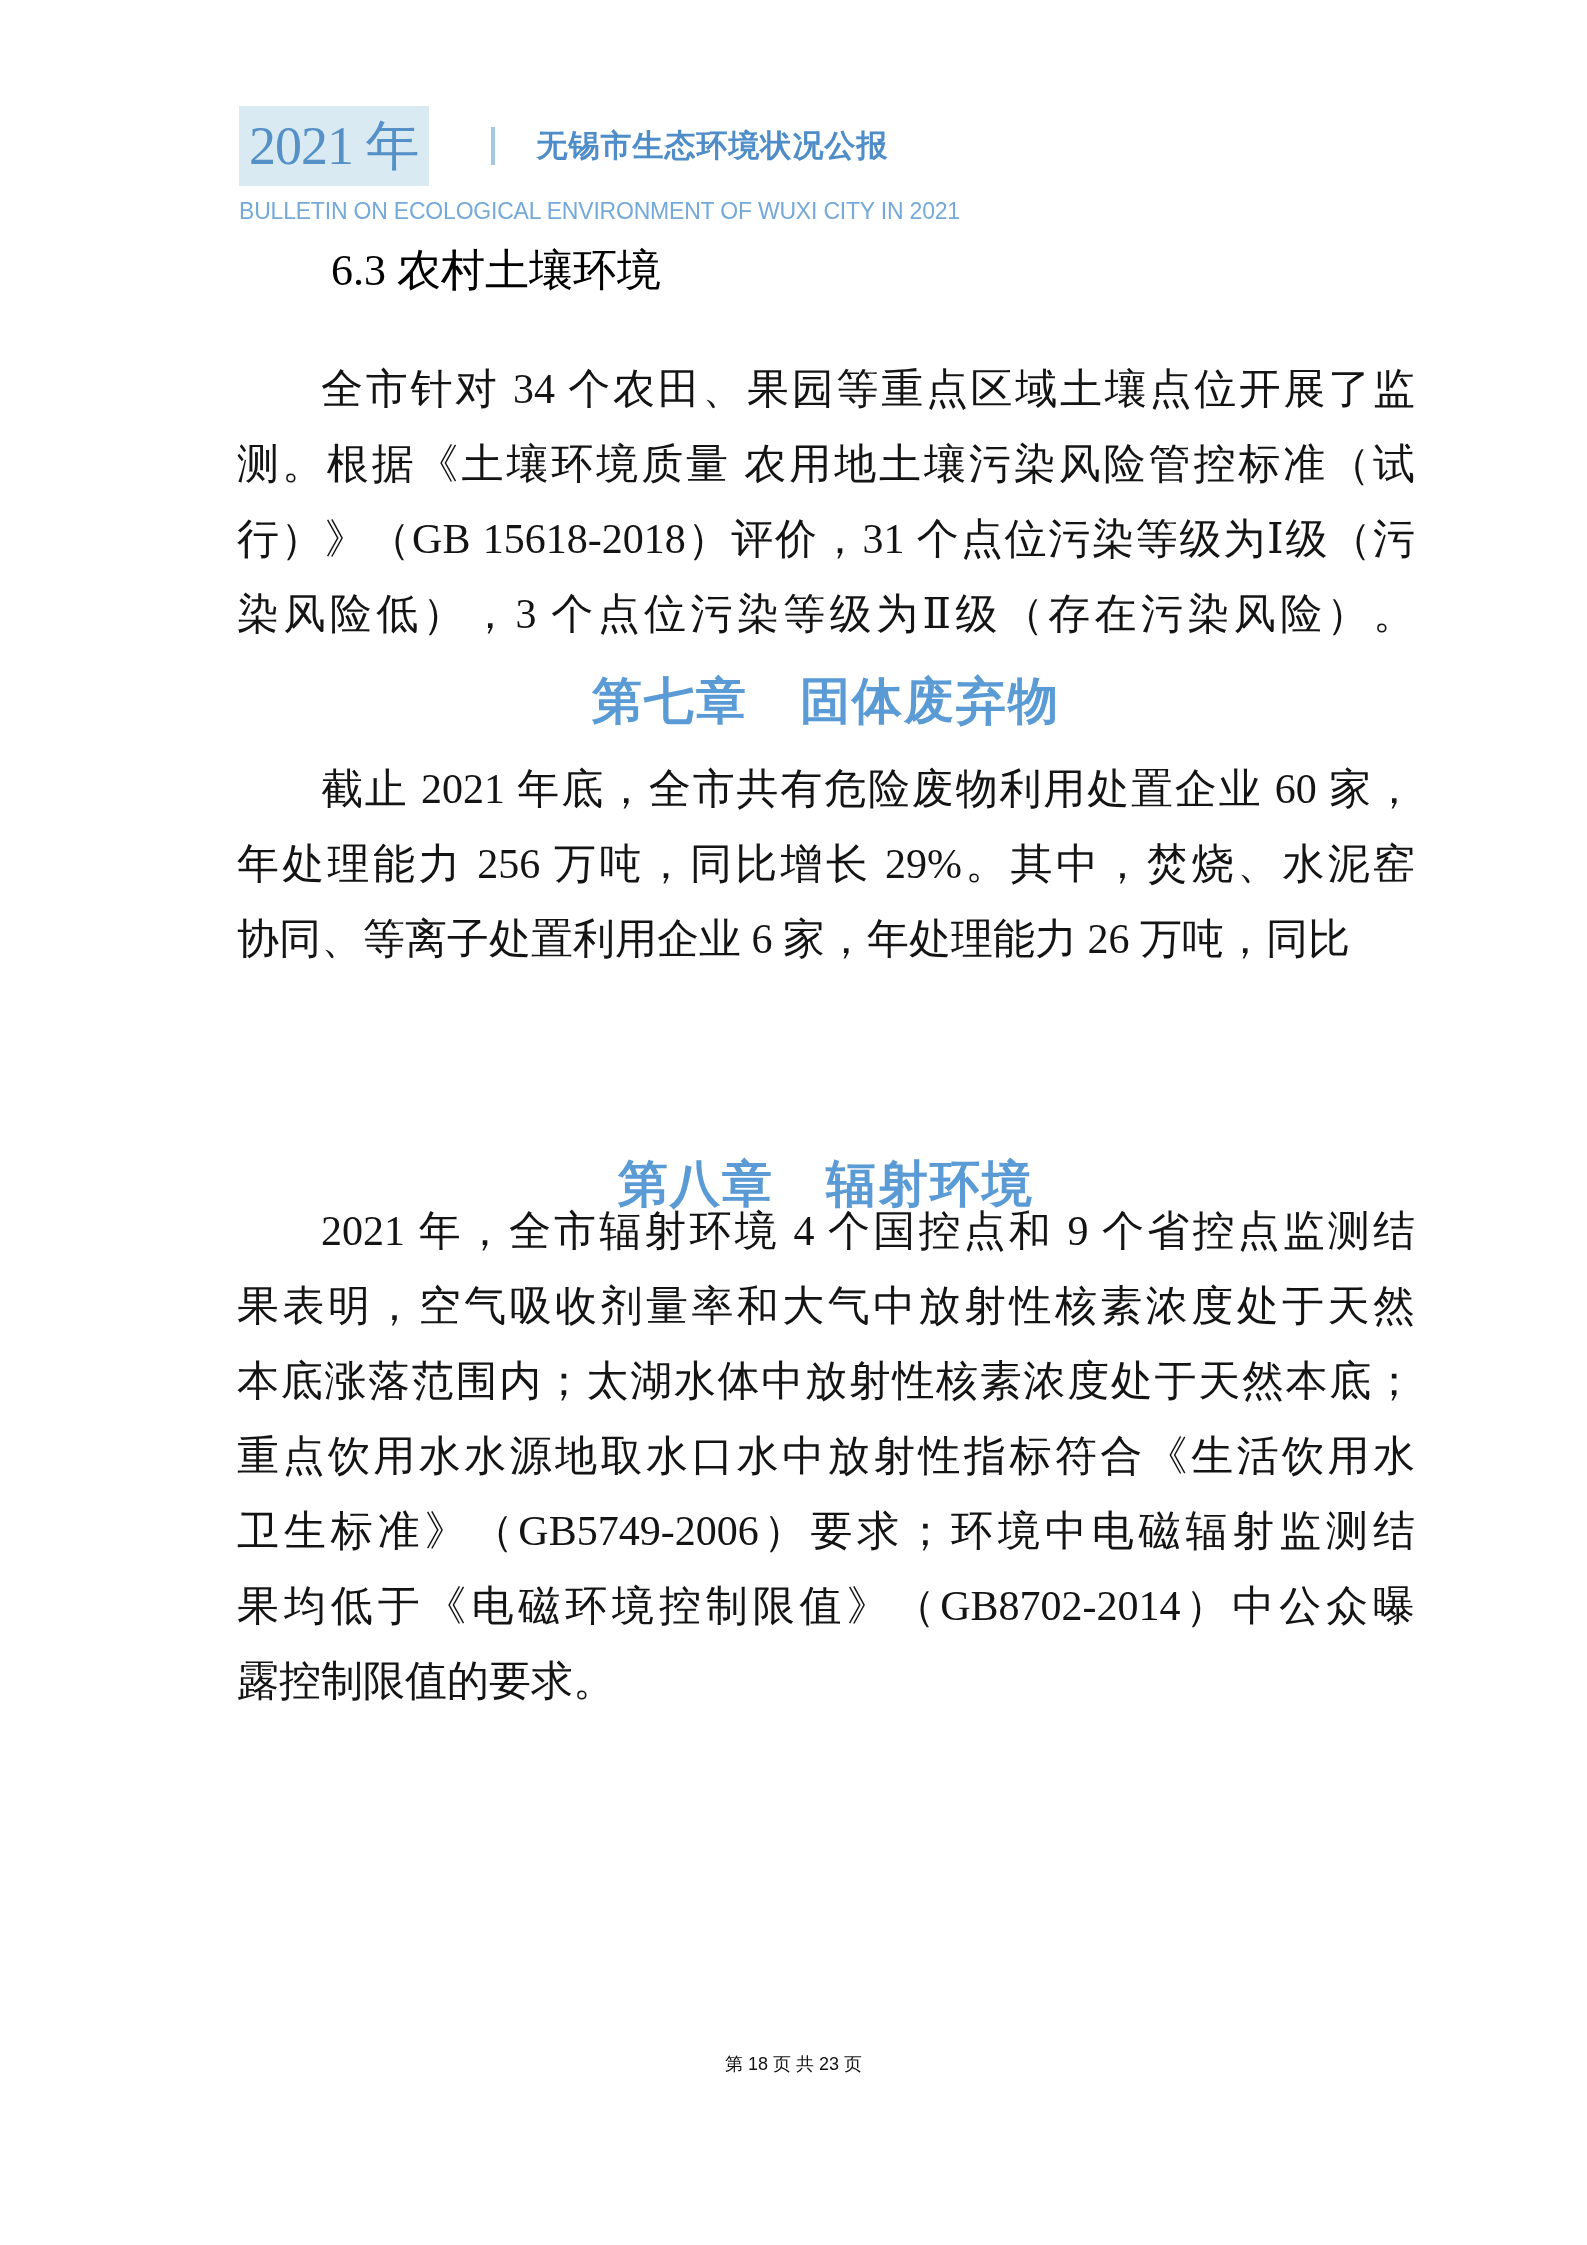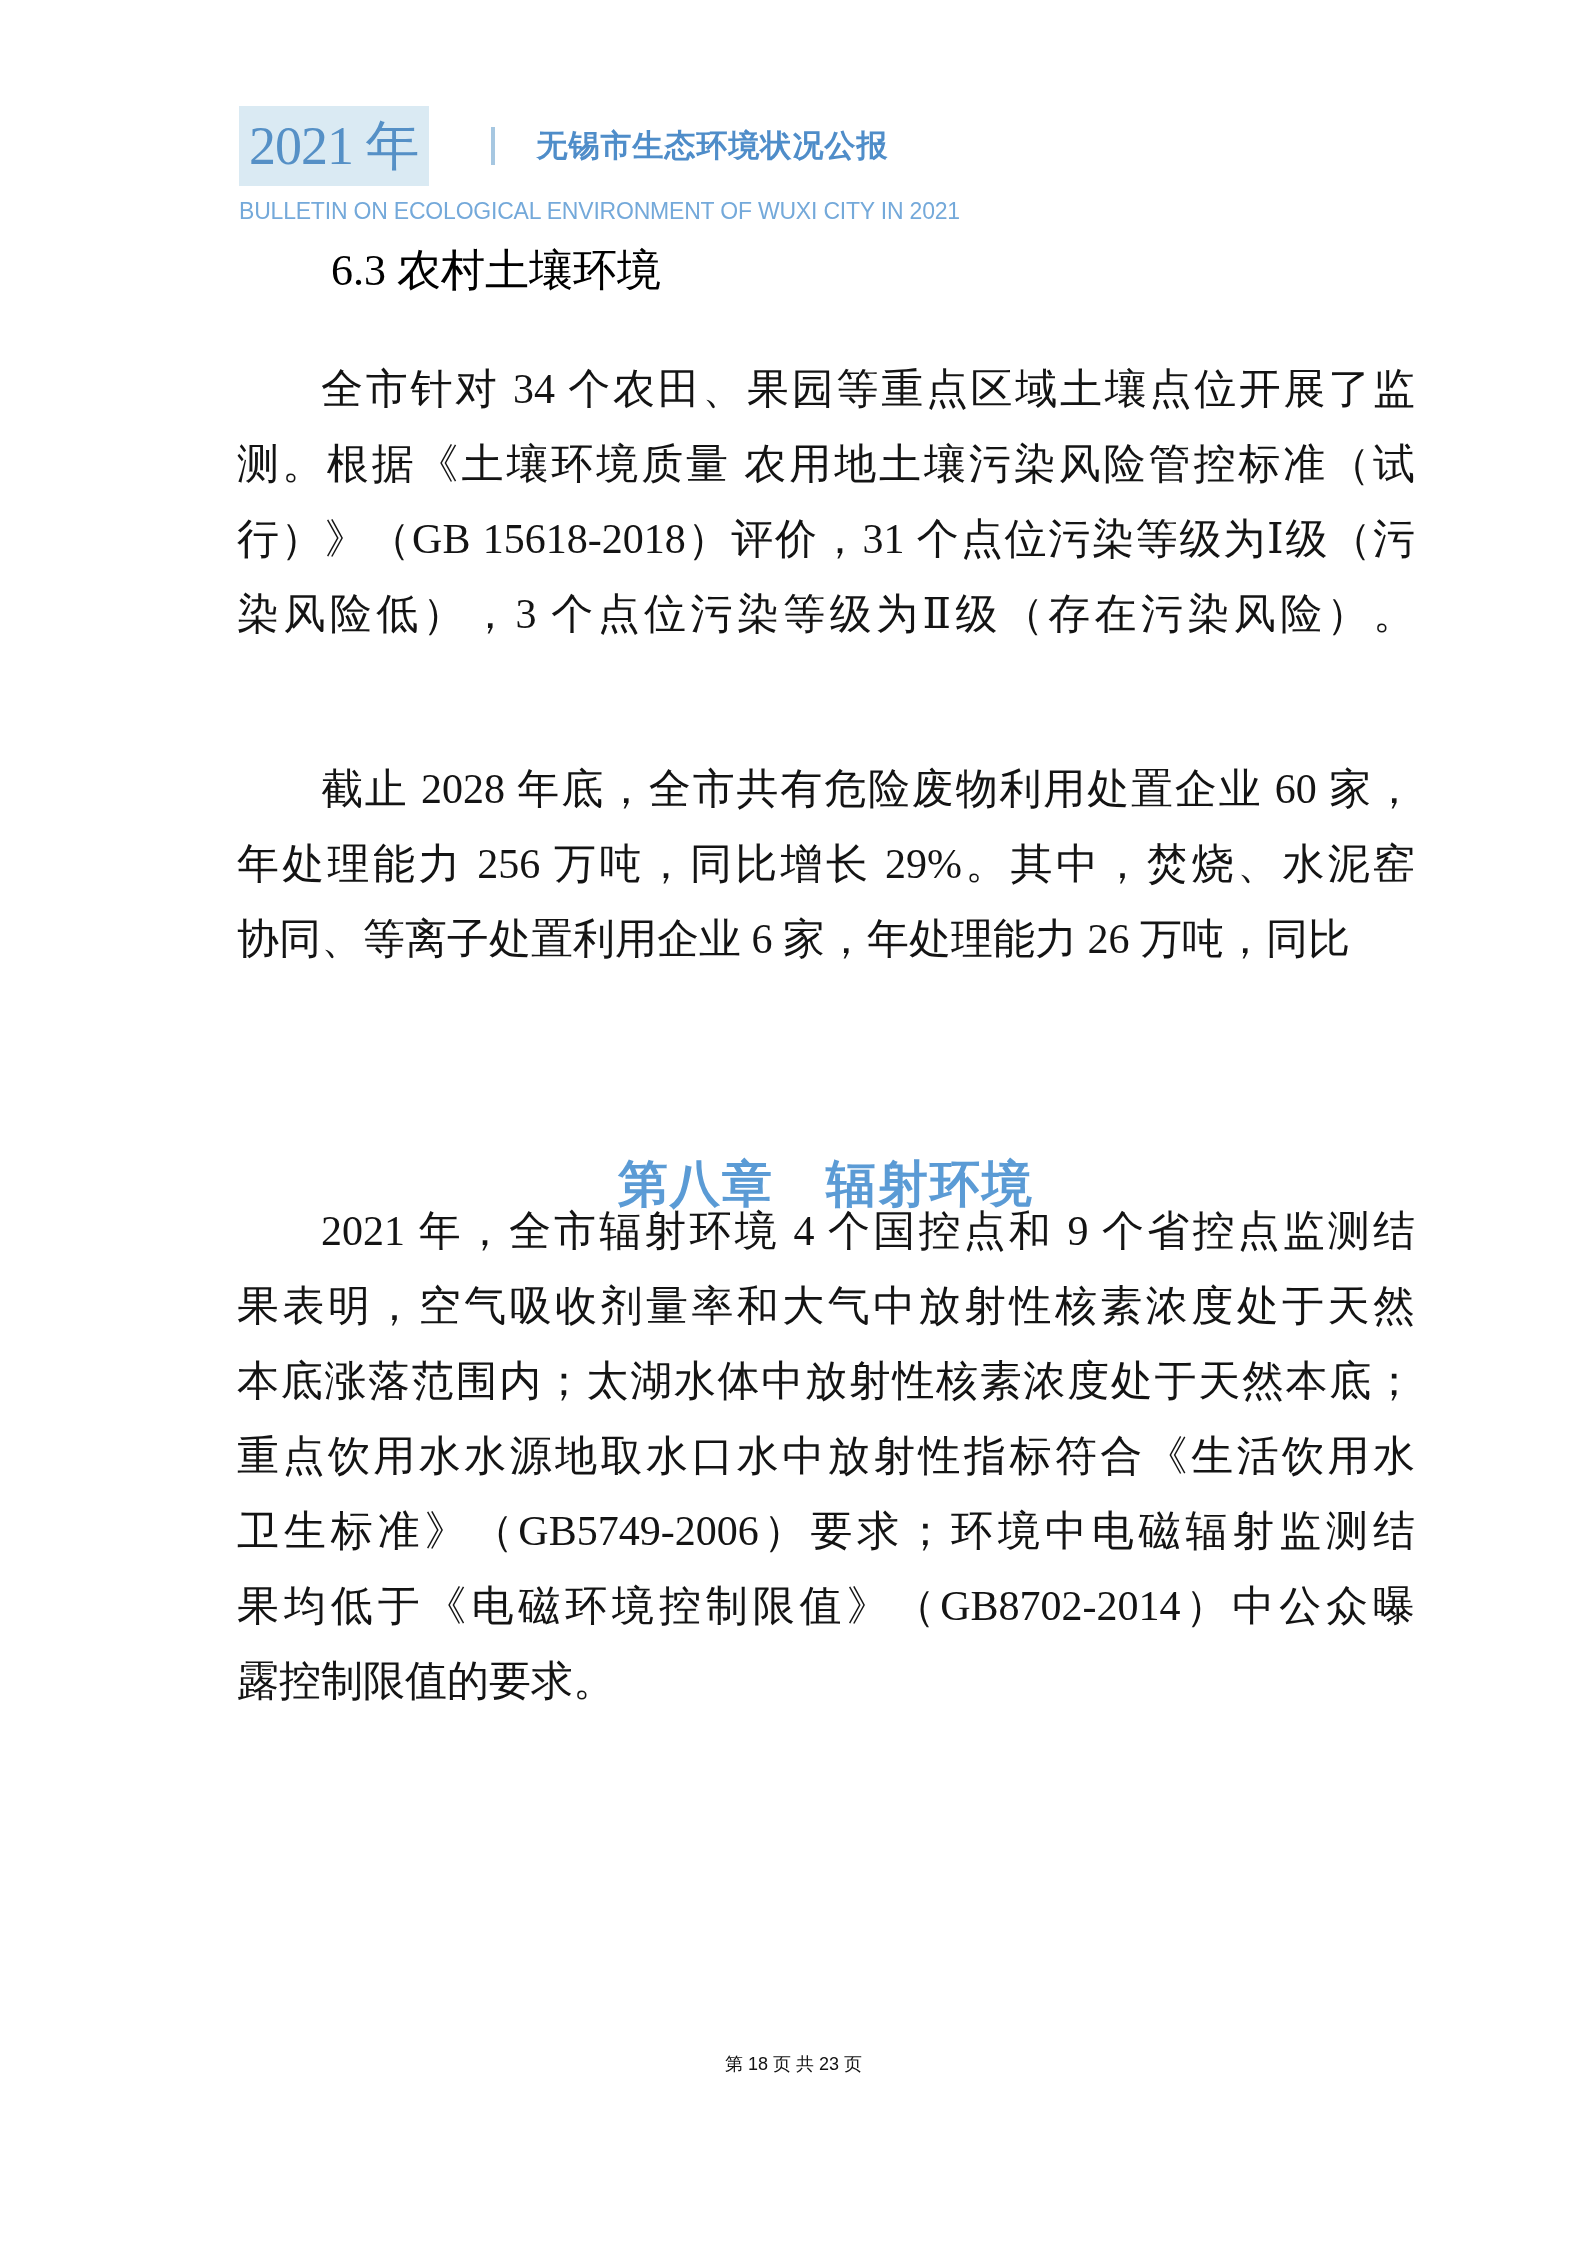--- a/index.html
+++ b/index.html
@@ -111,23 +111,24 @@
 
   <h2 class="section-heading">6.3 农村土壤环境</h2>
 
   <div class="para para1">
       <div class="line">全市针对 34 个农田、果园等重点区域土壤点位开展了监</div>
       <div class="line">测。根据《土壤环境质量 农用地土壤污染风险管控标准（试</div>
       <div class="line">行）》（GB 15618-2018）评价，31 个点位污染等级为Ⅰ级（污</div>
       <div class="line">染风险低），3 个点位污染等级为Ⅱ级（存在污染风险）。</div>
     </div>
 
+  <h1 class="chapter-heading ch7">第七章　固体废弃物</h1>
 
   <div class="para para2 last-left">
-      <div class="line">截止 2028 年底，全市共有危险废物利用处置企业 60 家，</div>
+      <div class="line">截止 2021 年底，全市共有危险废物利用处置企业 60 家，</div>
       <div class="line">年处理能力 256 万吨，同比增长 29%。其中，焚烧、水泥窑</div>
       <div class="line">协同、等离子处置利用企业 6 家，年处理能力 26 万吨，同比</div>
     </div>
 
   <h1 class="chapter-heading ch8">第八章　辐射环境</h1>
 
   <div class="para para3 last-left">
       <div class="line">2021 年，全市辐射环境 4 个国控点和 9 个省控点监测结</div>
       <div class="line">果表明，空气吸收剂量率和大气中放射性核素浓度处于天然</div>
       <div class="line">本底涨落范围内；太湖水体中放射性核素浓度处于天然本底；</div>

